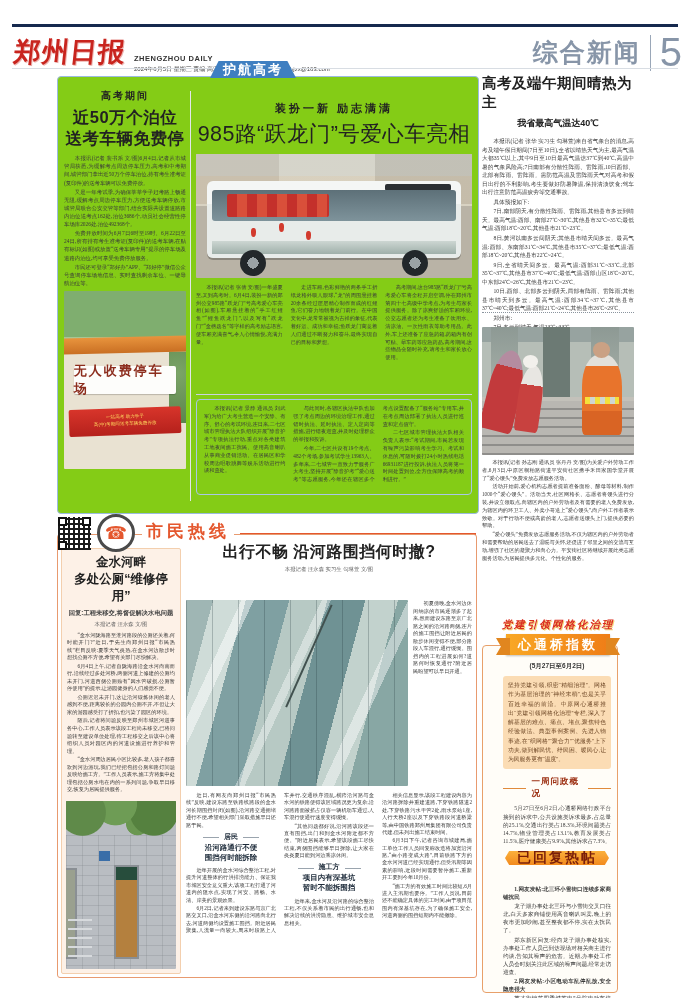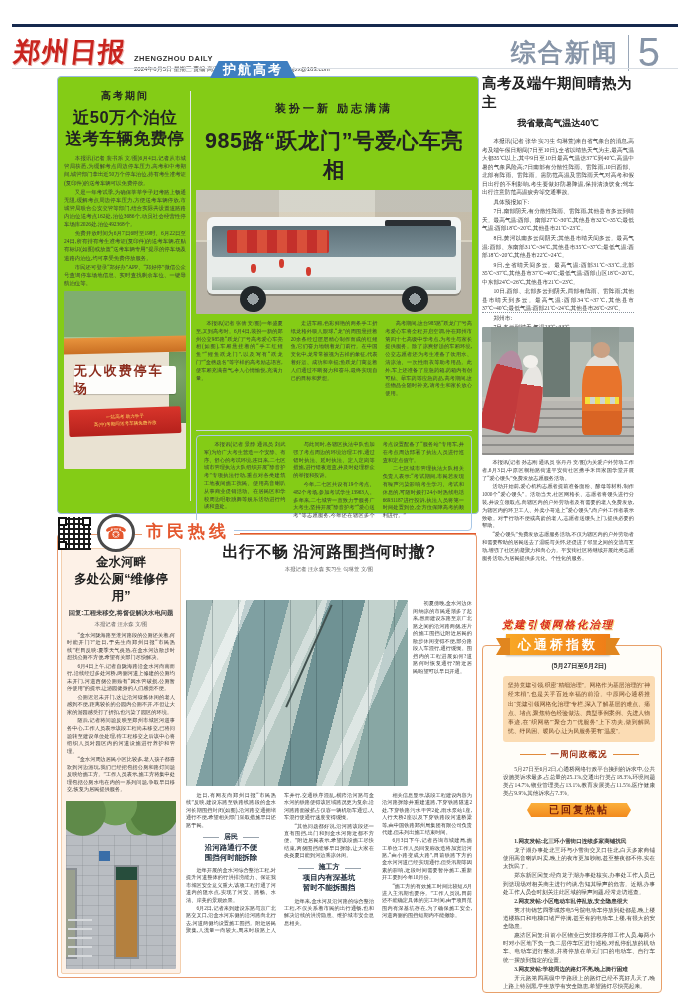--- a/index.html
+++ b/index.html
@@ -6,32 +6,32 @@
 html,body{width:690px;height:998px;background:#fff;font-family:"Liberation Sans",sans-serif;color:#222;overflow:hidden}
 .abs{position:absolute}
 .bt{font-family:"Liberation Serif",serif;font-size:5.4px;line-height:1.5;text-align:justify;color:#3a3a3a}
 .bt p{text-indent:2em;margin-bottom:1px}
 
 .toprule{left:12px;top:24px;width:666px;height:3px;background:#16294e}
 .masthead{left:14px;top:34px;display:flex;align-items:flex-start;gap:8px}
 .logo-cn{font-size:27px;font-weight:bold;color:#c8241e;transform:skewX(-6deg);letter-spacing:1px;text-shadow:1px 1px 0 rgba(200,36,30,.35);font-family:"Liberation Serif",serif}
 .logo-en{font-size:7.5px;font-weight:bold;color:#333;letter-spacing:.5px;margin-top:20px}
 .dateline{font-size:6px;color:#444;margin-top:2px}
-.sechead{right:30px;top:30px;display:flex;align-items:center;gap:9px;color:#8795a8}
+.sechead{right:8px;top:30px;display:flex;align-items:center;gap:9px;color:#8795a8}
 .sec-t{font-size:25px;letter-spacing:2px;font-weight:600}
 .sec-div{width:1px;height:36px;background:#9aa7b8}
 .sec-n{font-size:40px;font-weight:300}
 .subrule{left:12px;top:68px;width:666px;height:1px;background:#d8dde3}
 
 .hero{left:57px;top:76px;width:422px;height:438px;border:1px solid #9cbbe0;border-radius:4px;background:#84cc16}
 .tab{left:210px;top:61px;width:86px;height:17px;background:#3f7fc1;color:#fff;font-size:13px;font-weight:bold;display:flex;align-items:center;justify-content:center;clip-path:polygon(10% 0,90% 0,100% 100%,0 100%);letter-spacing:2px;z-index:3}
 .kicker{font-size:10px;font-weight:bold;color:#222;text-align:center;letter-spacing:2px}
 .h-parking{font-size:16.5px;font-weight:bold;text-align:center;line-height:1.25;letter-spacing:.5px}
 .overline{font-size:11px;font-weight:bold;text-align:center;letter-spacing:3px}
-.h-bus{font-size:21.5px;font-weight:bold;text-align:center;letter-spacing:.5px;margin-top:10px}
+.h-bus{font-size:21.5px;font-weight:normal;text-align:center;letter-spacing:.5px;margin-top:3px}
 .cols3{column-count:3;column-gap:8px}
 .hr-g{height:1px;background:#c9d4de}
 .quietbox{border:1px solid #a9c7e6;border-radius:4px;padding:5px 7px}
 .h-quiet{font-size:13.5px;font-weight:bold;text-align:center;letter-spacing:1px;margin-bottom:4px}
 
 .ph{position:relative;overflow:hidden;border-radius:1px}
 .busph{background:linear-gradient(180deg,#cfe0ea 0 18%,#d8d2c2 18% 42%,#b9b3a6 42% 100%)}
 .bus-bld{position:absolute;left:0;top:0;width:100%;height:40%;background:linear-gradient(90deg,#c4b8a4 0 30%,#d9d0bd 30% 65%,#bdb3a0 65% 100%);opacity:.7}
 .bus-body{position:absolute;left:4%;top:22%;width:92%;height:62%;background:linear-gradient(180deg,#f4f6f5 0 30%,#e8ecea 30% 100%);border-radius:6px;box-shadow:0 2px 0 rgba(0,0,0,.25)}
 .bus-win{position:absolute;left:2%;top:12%;width:96%;height:40%;background:linear-gradient(180deg,#5d7078,#7e939b);border-radius:3px}
@@ -69,26 +69,26 @@
 .h-weather{font-size:14.5px;font-weight:bold;letter-spacing:.5px}
 .sub-weather{font-size:9px;font-weight:bold;text-align:center;margin-top:5px}
 .dotted{border-top:1.5px dotted #8a949e}
 .h-mantou{font-size:14.5px;font-weight:bold;text-align:center;line-height:1.3}
 
 .xtq-script{font-size:10.5px;font-weight:bold;font-style:italic;color:#d92c1f;text-align:center;letter-spacing:2px;text-shadow:1px 1px 0 #f7d674}
 .xtq-ribbon{left:506px;top:634px;width:104px;height:21px;background:linear-gradient(90deg,#f9a825,#ef7d17);color:#fff;font-weight:bold;font-size:13px;letter-spacing:3px;display:flex;align-items:center;justify-content:center;z-index:3;box-shadow:0 1px 2px rgba(0,0,0,.25)}
 .xtq-ribbon::before,.xtq-ribbon::after{content:"";position:absolute;top:4px;width:14px;height:17px;background:#e1861f;z-index:-1}
 .xtq-ribbon::before{left:-10px;clip-path:polygon(0 0,100% 0,100% 100%,0 100%,35% 50%)}
 .xtq-ribbon::after{right:-10px;clip-path:polygon(0 0,100% 0,65% 50%,100% 100%,0 100%)}
-.xtq-box{left:482px;top:645px;width:180px;height:348px;border:1px solid #e8a06a;border-radius:4px;background:#fffdf8;padding:16px 6px 5px 20px}
+.xtq-box{left:482px;top:645px;width:136px;height:348px;border:1px solid #e8a06a;border-radius:4px;background:#fffdf8;padding:16px 6px 5px 20px}
 .xtq-date{font-size:6.5px;font-weight:bold;text-align:center;color:#333}
 .xtq-intro{background:#fbdcb4;border-radius:3px;padding:5px;font-size:5.8px;line-height:1.6;color:#6b4423;text-align:justify;margin-top:5px}
 .xtq-h2{display:flex;align-items:center;justify-content:center;gap:5px;margin:7px 0 4px 0;color:#9c2f12;font-weight:bold;font-size:8.5px;letter-spacing:1px}
 .xtq-h2::before,.xtq-h2::after{content:"";width:26px;height:1px;background:#e08a3c}
-.xtq-rep{margin:6px auto 20px auto;width:104px;height:14px;background:linear-gradient(180deg,#fbb03b,#f28a1e);clip-path:polygon(4% 0,96% 0,100% 50%,96% 100%,4% 100%,0 50%);color:#7a1f0a;font-weight:bold;font-size:10px;display:flex;align-items:center;justify-content:center;letter-spacing:2px}
+.xtq-rep{margin:6px auto 20px auto;width:104px;height:14px;background:linear-gradient(180deg,#fbb03b,#f28a1e);clip-path:polygon(4% 0,96% 0,100% 50%,96% 100%,4% 100%,0 50%);color:#7a1f0a;font-weight:bold;font-size:14px;display:flex;align-items:center;justify-content:center;letter-spacing:2px}
 .xtq-body{font-family:"Liberation Serif",serif;font-size:5.6px;line-height:1.45;text-align:justify;color:#3a3a3a}
 .xtq-body p{text-indent:2em;margin-bottom:1px}
 
 .hl-line{left:240px;top:533px;width:236px;height:2px;background:#e4572e}
 .hl-box{left:57px;top:534px;width:420px;height:444px;border:1px solid #e89a6f;border-radius:3px}
 .qr{left:58px;top:517px;width:33px;height:33px;background:repeating-linear-gradient(0deg,#1a1a1a 0 2px,transparent 2px 5px),repeating-linear-gradient(90deg,#1a1a1a 0 2px,#fff 2px 5px);z-index:4}
 .qr i{position:absolute;width:9px;height:9px;border:2px solid #111;background:#fff}
 .qr i:nth-child(1){left:0;top:0}.qr i:nth-child(2){right:0;top:0}.qr i:nth-child(3){left:0;bottom:0}
 .hl-phone{left:97px;top:514px;width:38px;height:38px;border-radius:50%;border:3px solid #4a4a4a;background:#fff;display:flex;align-items:center;justify-content:center;z-index:4}
 .hl-phone span{font-size:18px;color:#e4572e;line-height:1}

